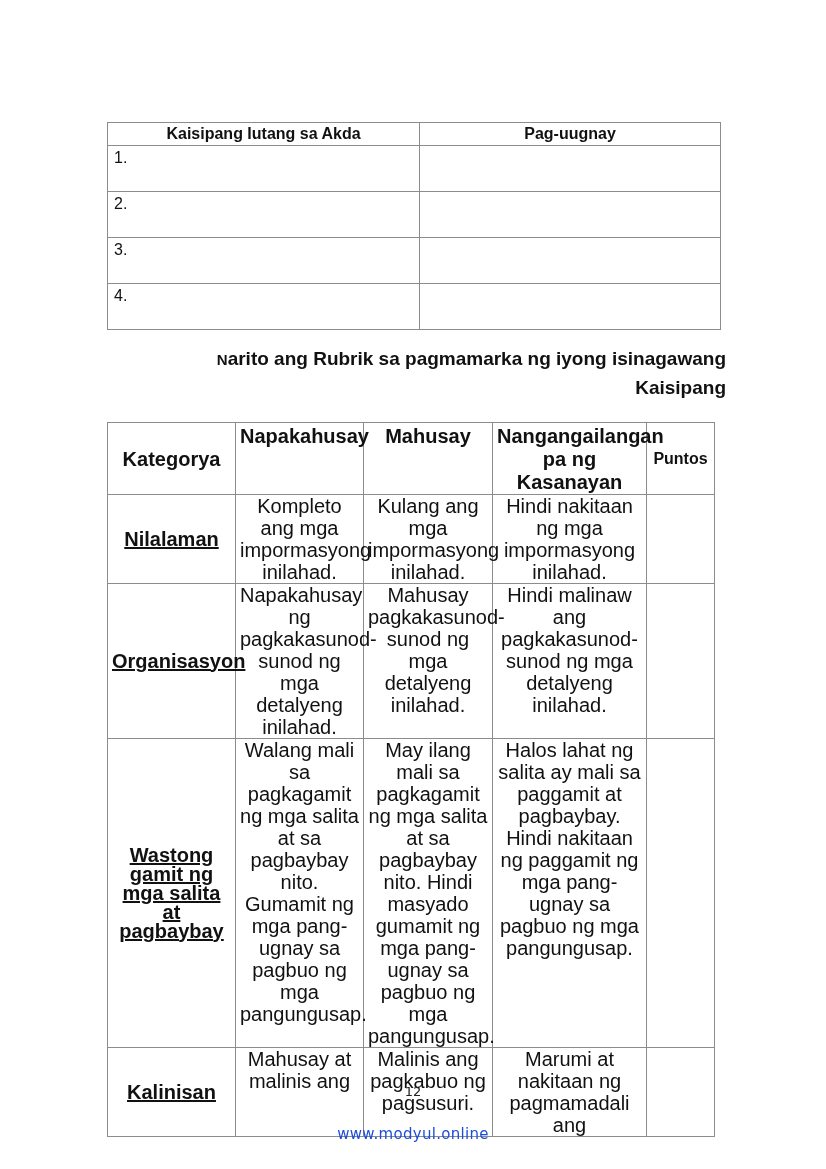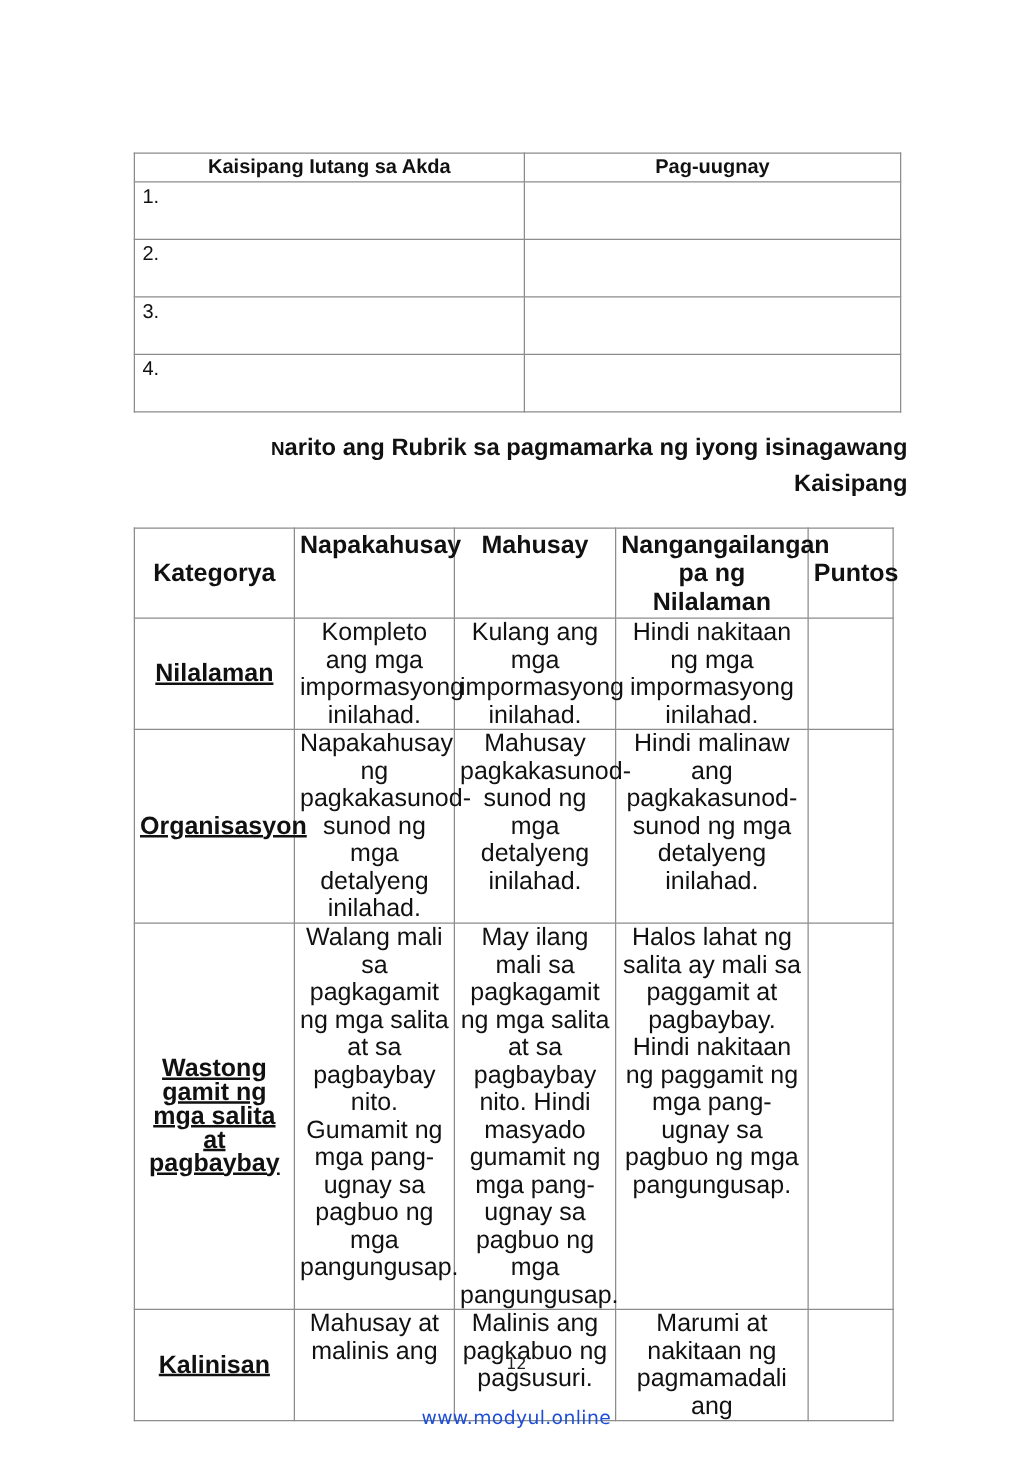--- a/index.html
+++ b/index.html
@@ -80,21 +80,21 @@
       line-height: 22px;
       padding: 0 4px;
       text-align: center;
     }
     table.rubric th {
       font-weight: bold;
       vertical-align: top;
       padding-top: 2px;
     }
     table.rubric th.kat { vertical-align: middle; padding-top: 0; }
-    table.rubric th.pts { vertical-align: middle; font-size: 20px; padding-top: 0; }
+    table.rubric th.pts { vertical-align: middle; font-size: 16px; padding-top: 0; }
     table.rubric th.nang { vertical-align: top; padding-top: 2px; line-height: 23px; }
     table.rubric td {
       vertical-align: top;
     }
     table.rubric td.cat {
       font-weight: bold;
       vertical-align: middle;
       line-height: 19px;
       text-decoration: underline;
     }
@@ -178,21 +178,21 @@
         <col class="a">
         <col class="b">
         <col class="c">
         <col class="d">
       </colgroup>
     <thead>
       <tr class="hdr">
         <th class="kat">Kategorya</th>
         <th>Napakahusay</th>
         <th>Mahusay</th>
-        <th class="nang">Nangangailangan pa ng Nilalaman</th>
+        <th class="nang">Nangangailangan pa ng Kasanayan</th>
         <th class="pts">Puntos</th>
       </tr>
     </thead>
     <tbody>
       <tr class="r1">
         <td class="cat">Nilalaman</td>
         <td>Kompleto ang mga impormasyong inilahad.</td>
         <td>Kulang ang mga impormasyong inilahad.</td>
         <td>Hindi nakitaan ng mga impormasyong inilahad.</td>
         <td></td>

